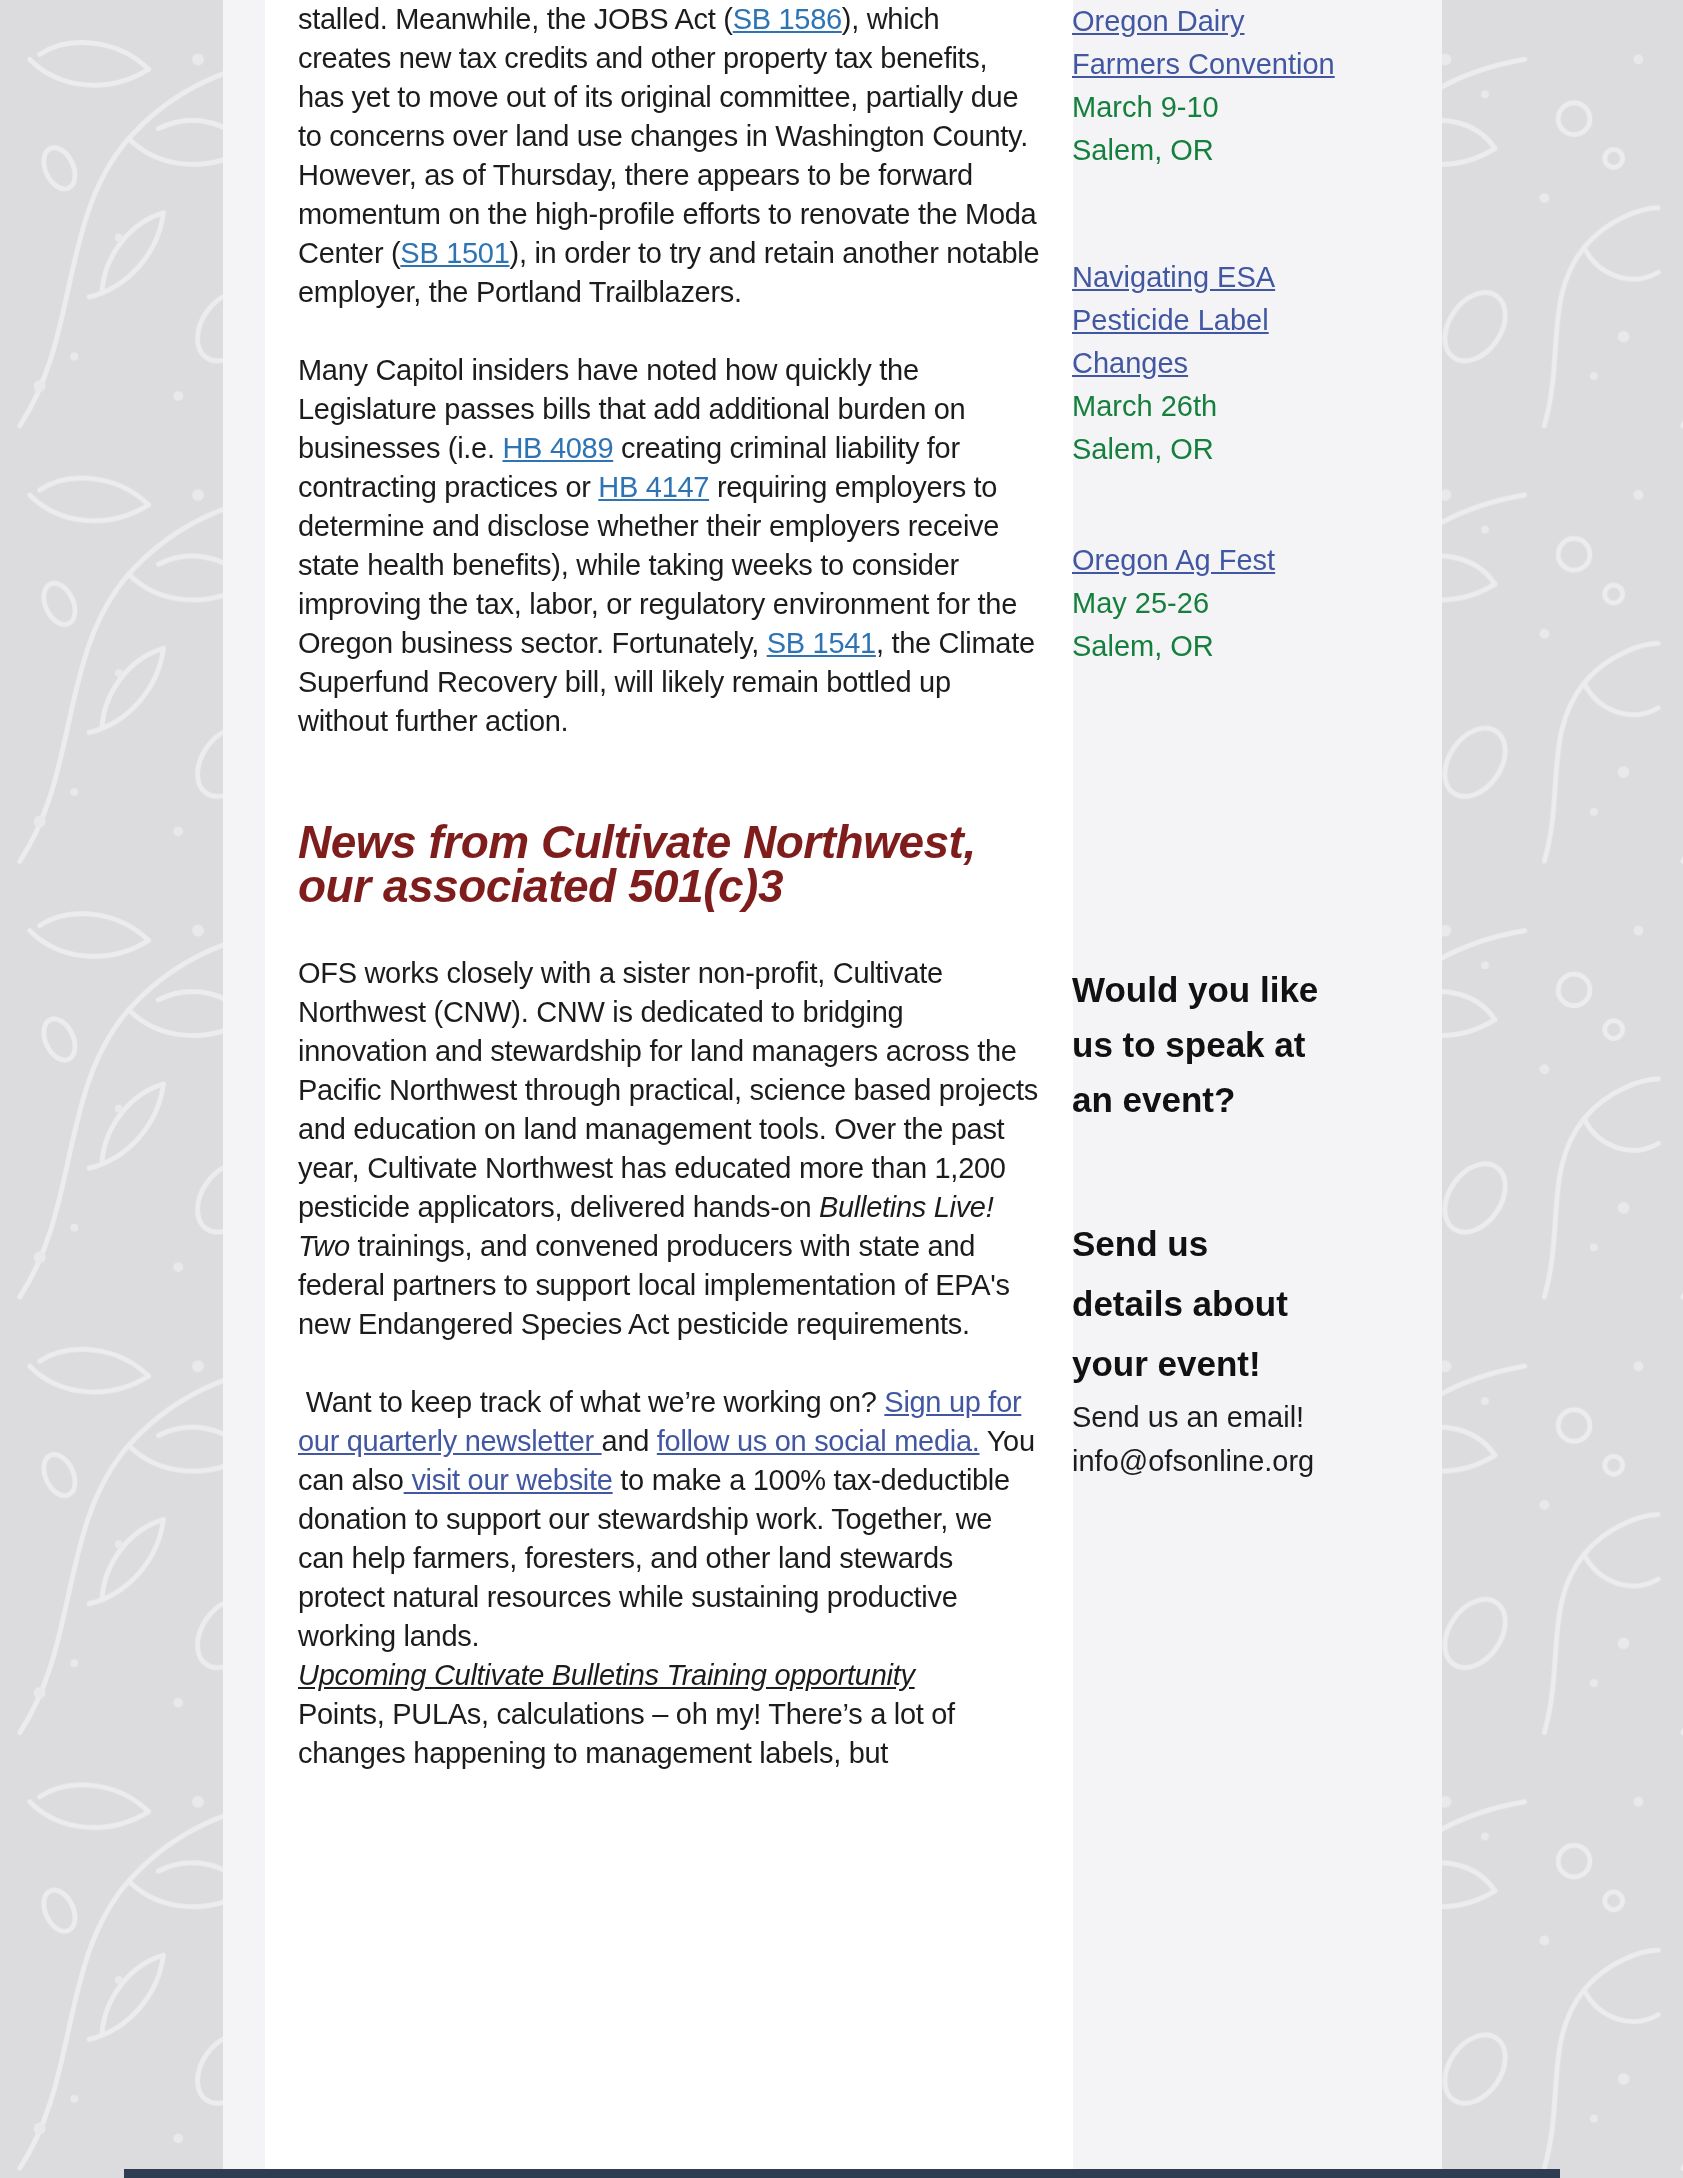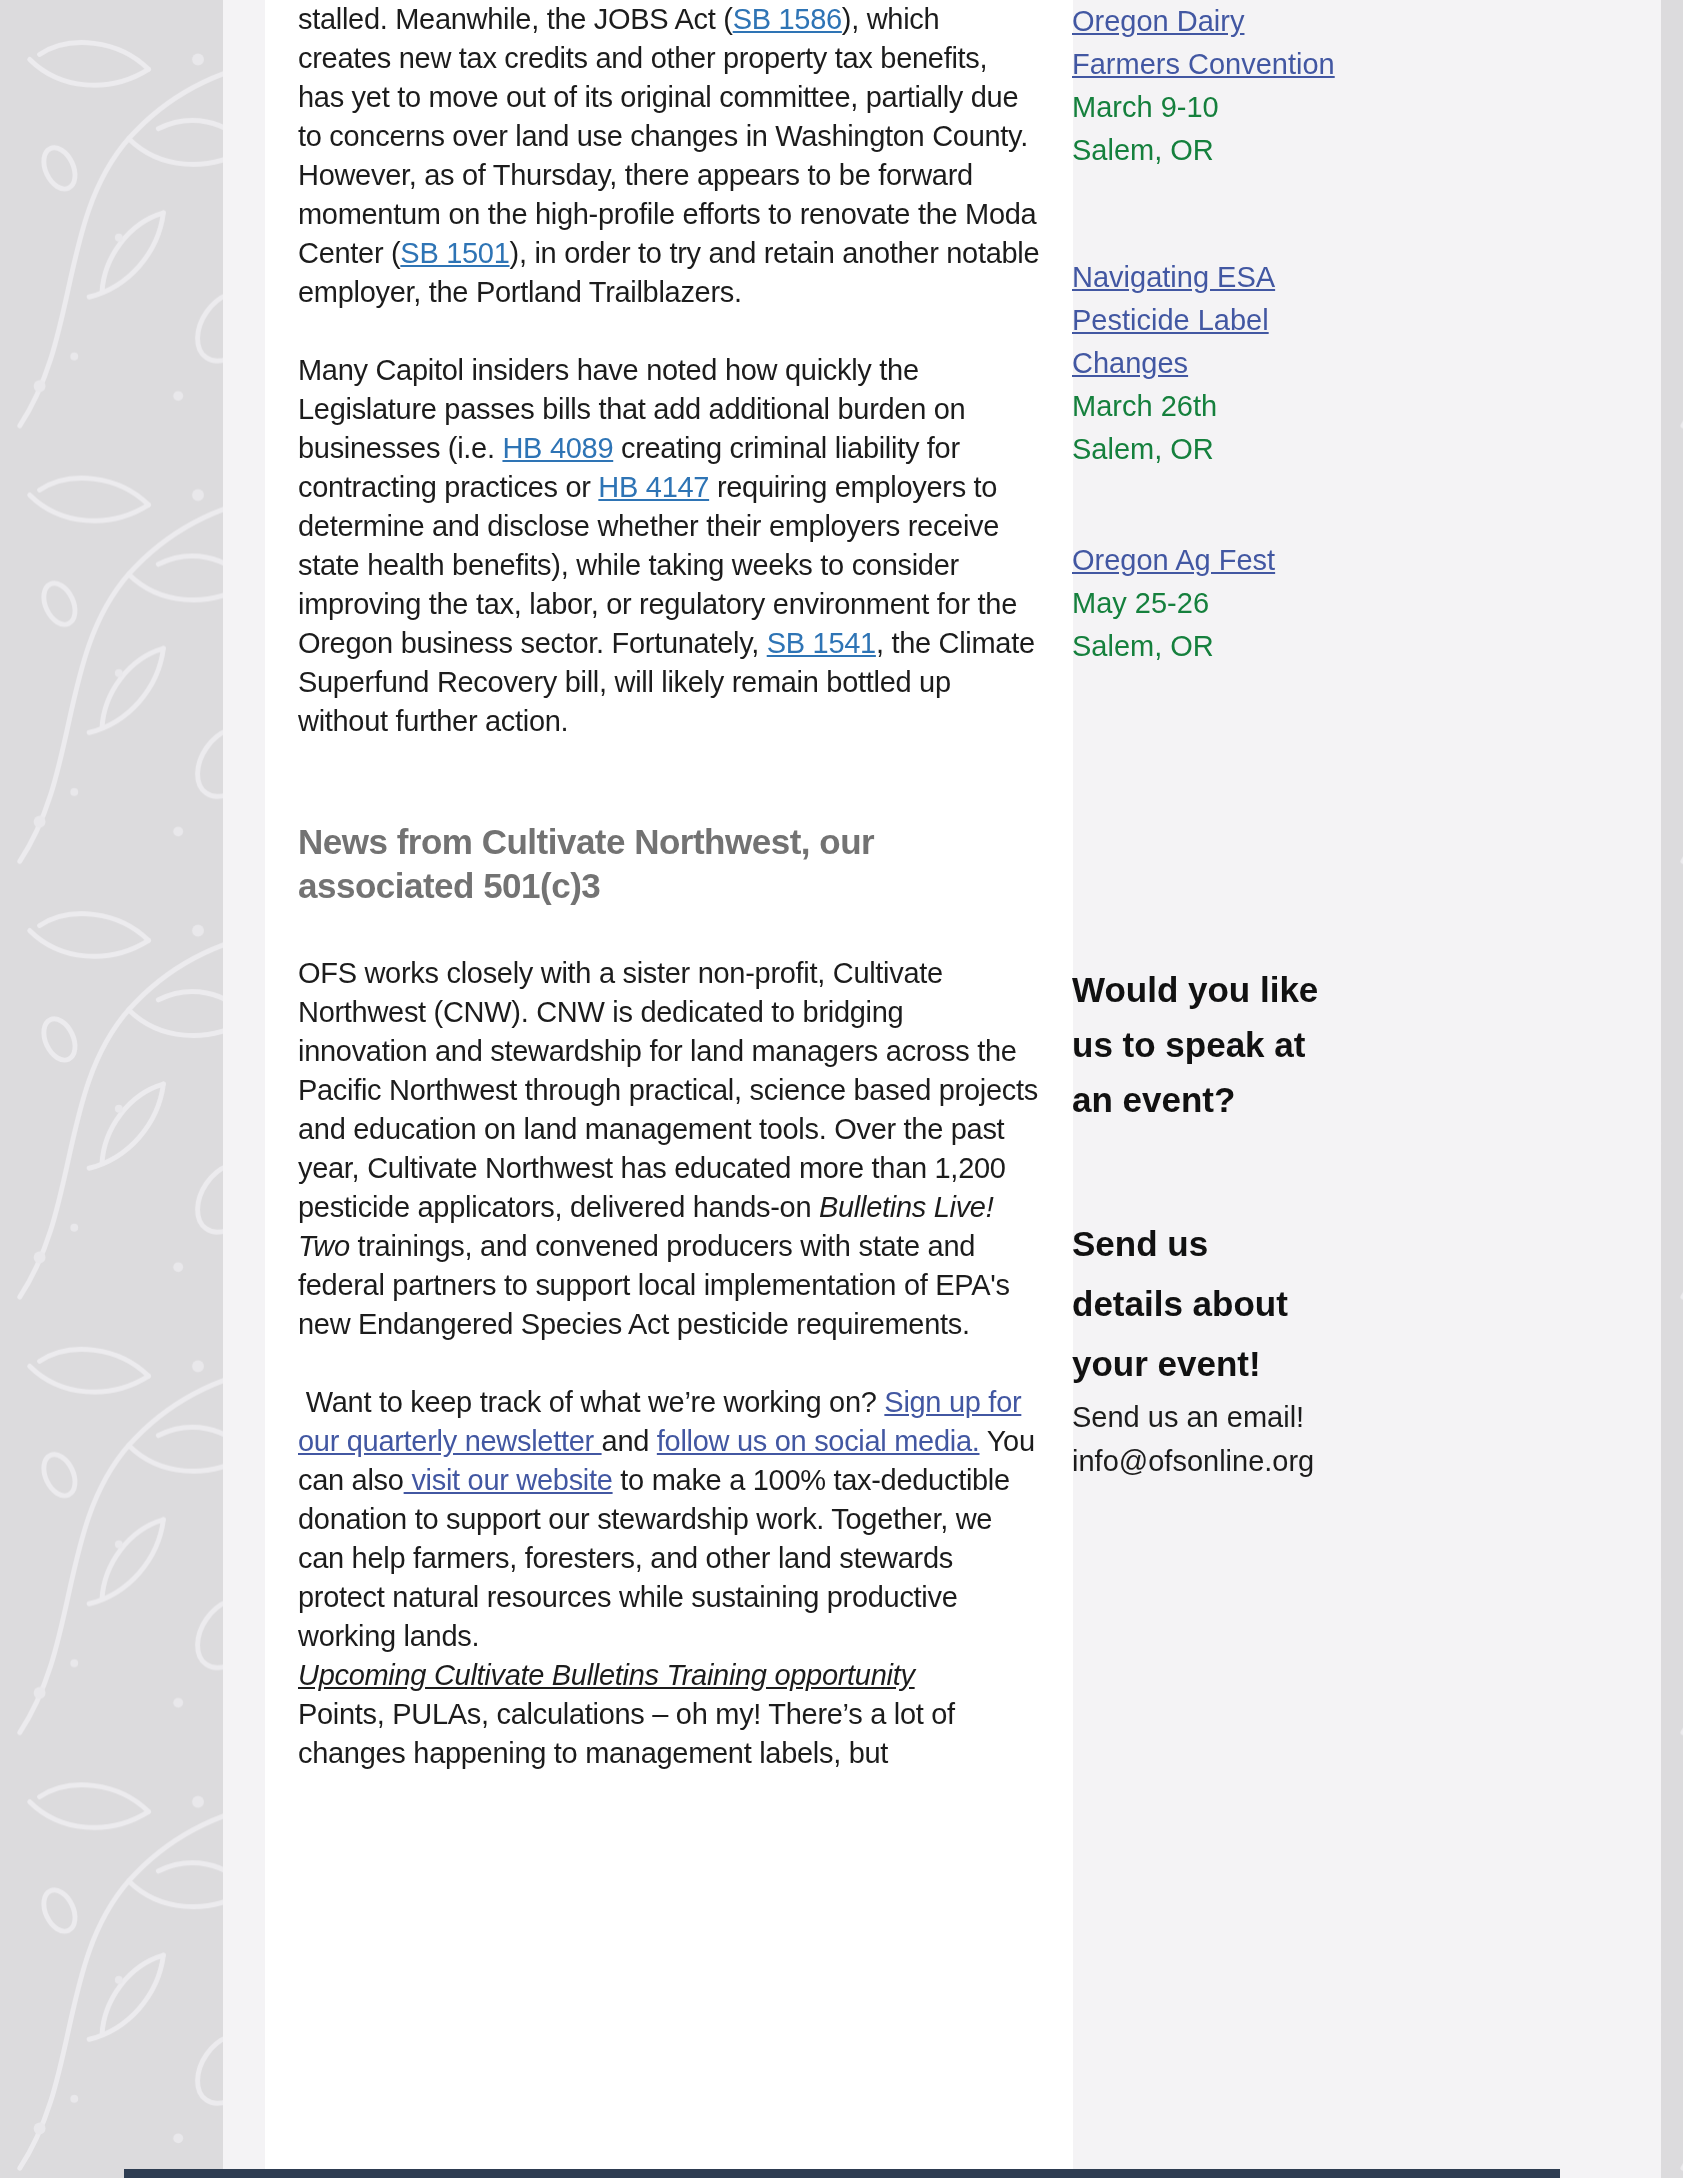--- a/index.html
+++ b/index.html
@@ -3,36 +3,36 @@
 <meta charset="utf-8">
 <style>
   html,body{margin:0;padding:0;}
   body{
     width:1683px;height:2178px;position:relative;overflow:hidden;
     background:#dcdbdd;
     font-family:"Liberation Sans", sans-serif;
   }
   .bg-svg{position:absolute;top:0;left:0;z-index:0;}
   .email-container{
-    position:absolute;top:0;left:223px;width:1438px;height:2178px;
+    position:absolute;top:0;left:223px;width:1219px;height:2178px;
     background:#f4f3f5;z-index:1;
   }
   .main-col{
     position:absolute;top:0;left:42px;width:808px;height:2178px;
     background:#ffffff;box-sizing:border-box;
     padding:0 33px 40px 33px;
   }
   .main-col .copy{
     font-size:29px;line-height:39px;color:#1c1c1c;letter-spacing:-0.3px;
   }
   .copy p{margin:0 0 39px 0;}
   .copy p.no-gap{margin-bottom:0;}
   .copy h2{
-    font-size:35px;line-height:44px;font-weight:700;color:#737373;
-    letter-spacing:-0.5px;margin:79px 0 46px 0;
+    font-size:46px;line-height:44px;font-weight:700;color:#7f1d1d;
+    letter-spacing:-0.5px;margin:79px 0 46px 0;font-style:italic;
   }
   .copy a{text-decoration:underline;cursor:pointer;}
   .copy a.blue{color:#2e74b5;}
   .copy a.slate{color:#4257a2;}
   .copy em{font-style:italic;}
   .copy em.u{text-decoration:underline;}
   .sidebar{
     position:absolute;top:0;left:849px;width:347px;
     color:#1c1c1c;
   }

